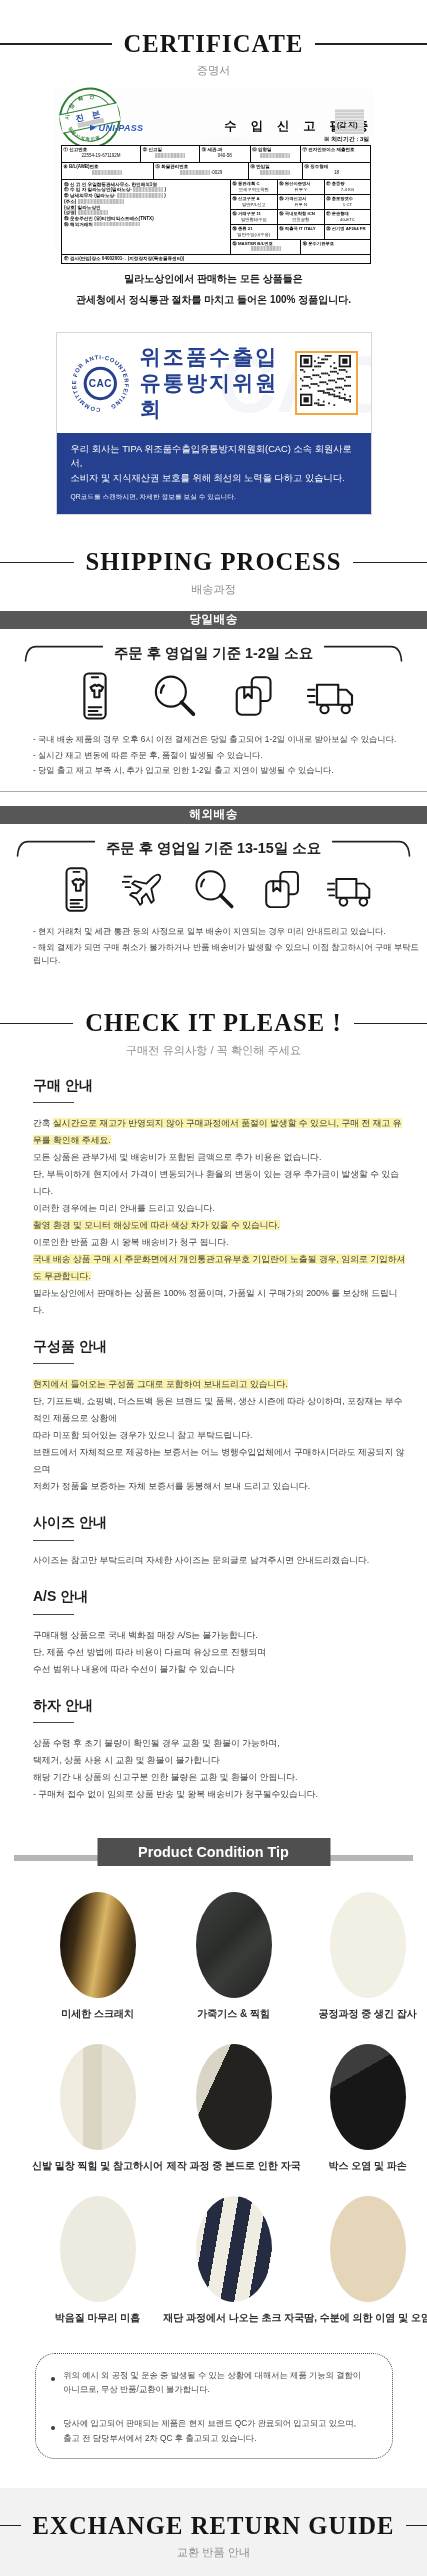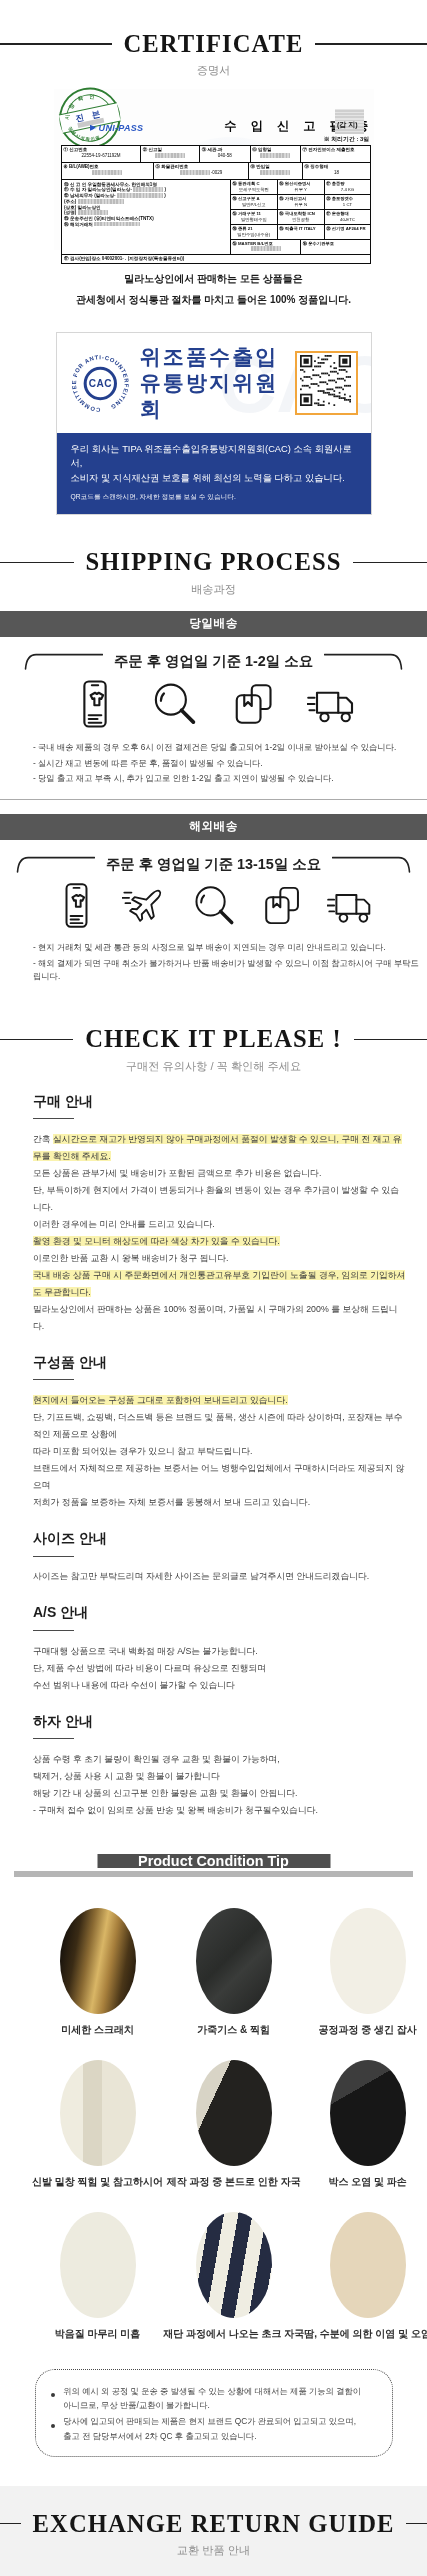--- a/index.html
+++ b/index.html
@@ -56,21 +56,21 @@
   .cac-top{height:100px;display:flex;align-items:center;padding:0 13px;position:relative}
   .cac-title{font-size:21px;font-weight:800;color:#24408e;line-height:26px;letter-spacing:2.1px;margin-left:9.6px}
   .cac-qr{margin-left:auto;width:56px;height:56px;border:2.1px solid #f2a63c;background:#fff;padding:2.1px}
   .cac-band{background:#24408e;color:#fff;padding:8.5px 14px 9.6px}
   .cac-band p{margin:0;font-size:9.3px;line-height:14.4px}
   .cac-band .qr-note{font-size:6.7px;margin-top:5.3px;opacity:.95}
   .cac-ghost{position:absolute;right:-21.4px;top:5.3px;font-size:80px;font-weight:800;color:rgba(160,170,200,.12);pointer-events:none}
 
   
   .shipping{padding-top:33px}
-  .ship-bar{margin-top:14px;height:26px;background:#575757;color:#fff;display:flex;align-items:center;justify-content:center;
+  .ship-bar{margin-top:14px;height:18px;background:#575757;color:#fff;display:flex;align-items:center;justify-content:center;
             font-size:11.7px;font-weight:bold;letter-spacing:0.5px}
   .lead-row{display:flex;align-items:flex-start;justify-content:center;gap:10.7px;margin-top:15px}
   .lead-text{font-size:14.4px;font-weight:600;color:#222;white-space:nowrap;padding-top:0}
   .icon-row{display:flex;justify-content:center;align-items:center;gap:29px;margin-top:8.5px}
   .icon-row.five{gap:21.4px}
   .ship-notes{margin:11.7px 0 0 33px}
   .ship-notes p{margin:0 0 2.7px;font-size:8.3px;line-height:13px;color:#3c3c3c}
   .ship-divider{margin-top:14px;height:0.5px;background:#ababab}
 
   
@@ -78,37 +78,37 @@
   .gbody{margin-left:33px;margin-right:21.4px}
   .ghead{font-size:14px;font-weight:800;color:#1d1d1d;margin:0}
   .h-rule{width:41px;height:1.1px;background:#4a4a4a;margin:7.5px 0 11.7px}
   .gsec{margin-top:19px}
   .gsec p{margin:0;font-size:8.8px;line-height:17px;color:#3c3c3c}
   .hl{background:#faf3ae}
 
   
   .cond-ribbon{position:relative;height:28px;margin-top:35px}
   .ribbon-wing{position:absolute;left:14px;right:14px;top:17px;height:6.4px;background:#b5b5b5}
-  .ribbon-main{position:absolute;left:50%;transform:translateX(-50%);top:0;width:233px;height:14px;background:#4f4f4f;
+  .ribbon-main{position:absolute;left:50%;transform:translateX(-50%);top:0;width:233px;height:28px;background:#4f4f4f;
                color:#fff;font-size:14.4px;font-weight:bold;display:flex;align-items:center;justify-content:center}
   .cond-grid{display:grid;grid-template-columns:repeat(3,1fr);width:363px;margin:26px auto 0;row-gap:23.5px}
   .cond-item{text-align:center}
   .cond-oval{width:76px;height:106px;border-radius:50%;margin:0 auto}
   .cond-label{margin-top:8.5px;font-size:10px;font-weight:600;color:#2e2e2e;white-space:nowrap}
   .cond-1{background:linear-gradient(100deg,#17120c 8%,#3a2b15 24%,#8a6a33 38%,#d9b666 52%,#a77f3c 64%,#4a3618 80%,#241a0e 94%)}
   .cond-2{background:linear-gradient(135deg,#404241 0%,#2a2c2a 45%,#3a3c3a 60%,#1f201f 100%)}
   .cond-3{background:#f2efe5}
   .cond-4{background:linear-gradient(90deg,#efecdf 0 30%,#dbd6c4 30% 55%,#e9e5d6 55% 100%)}
   .cond-5{background:linear-gradient(115deg,#d8d4c6 0 28%,#23221f 28% 100%)}
   .cond-6{background:linear-gradient(150deg,#3d3d3d 0 30%,#171717 30% 100%)}
   .cond-7{background:#edebdf}
   .cond-8{background:repeating-linear-gradient(100deg,#efede2 0 14px,#252c42 14px 28px)}
   .cond-9{background:#e5d6ba}
   .cond-notes{width:326px;margin:28px auto 0;border:1.6px dotted #4a4a4a;border-radius:20px;padding:14px 15px 13px}
-  .cnote{display:flex;gap:8.5px;margin-bottom:2px}
+  .cnote{display:flex;gap:8.5px;margin-bottom:20px}
   .cnote:last-child{margin-bottom:0}
   .cnote .dot{width:4.3px;height:4.3px;border-radius:50%;background:#3a3a3a;flex:none;margin-top:9.6px}
   .cnote p{margin:0;font-size:8.3px;line-height:14.4px;color:#444}
 
   
   .exchange{margin-top:29px;background:#f2f2f2;padding:23.5px 0 37px}
 </style>
 </head>
 <body>
 

